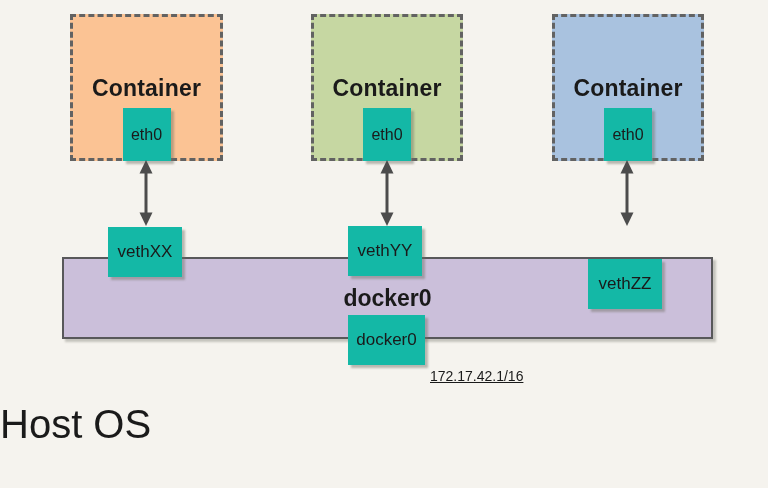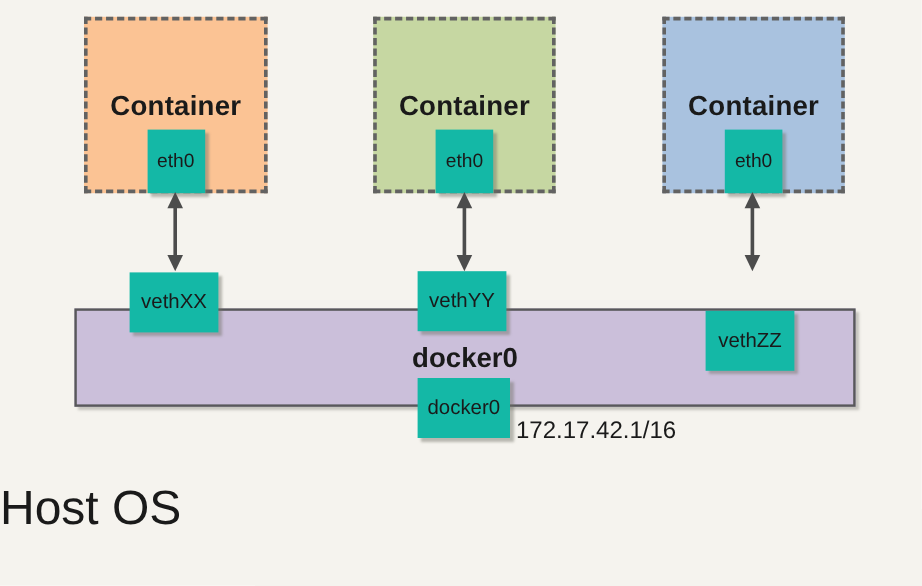--- a/index.html
+++ b/index.html
@@ -94,22 +94,23 @@
   }
   .bridge-tag {
     left: 348px;
     top: 315px;
     width: 77px;
     height: 50px;
   }
   .subnet-label {
     position: absolute;
     left: 430px;
-    top: 348px;
-    font-size: 20px;
+    top: 368px;
+    font-size: 14px;
+    text-decoration: underline;
   }
   .host-label {
     position: absolute;
     left: 0;
     right: 0;
     top: 402px;
     text-align: left;
     font-size: 40px;
     font-weight: normal;
   }

